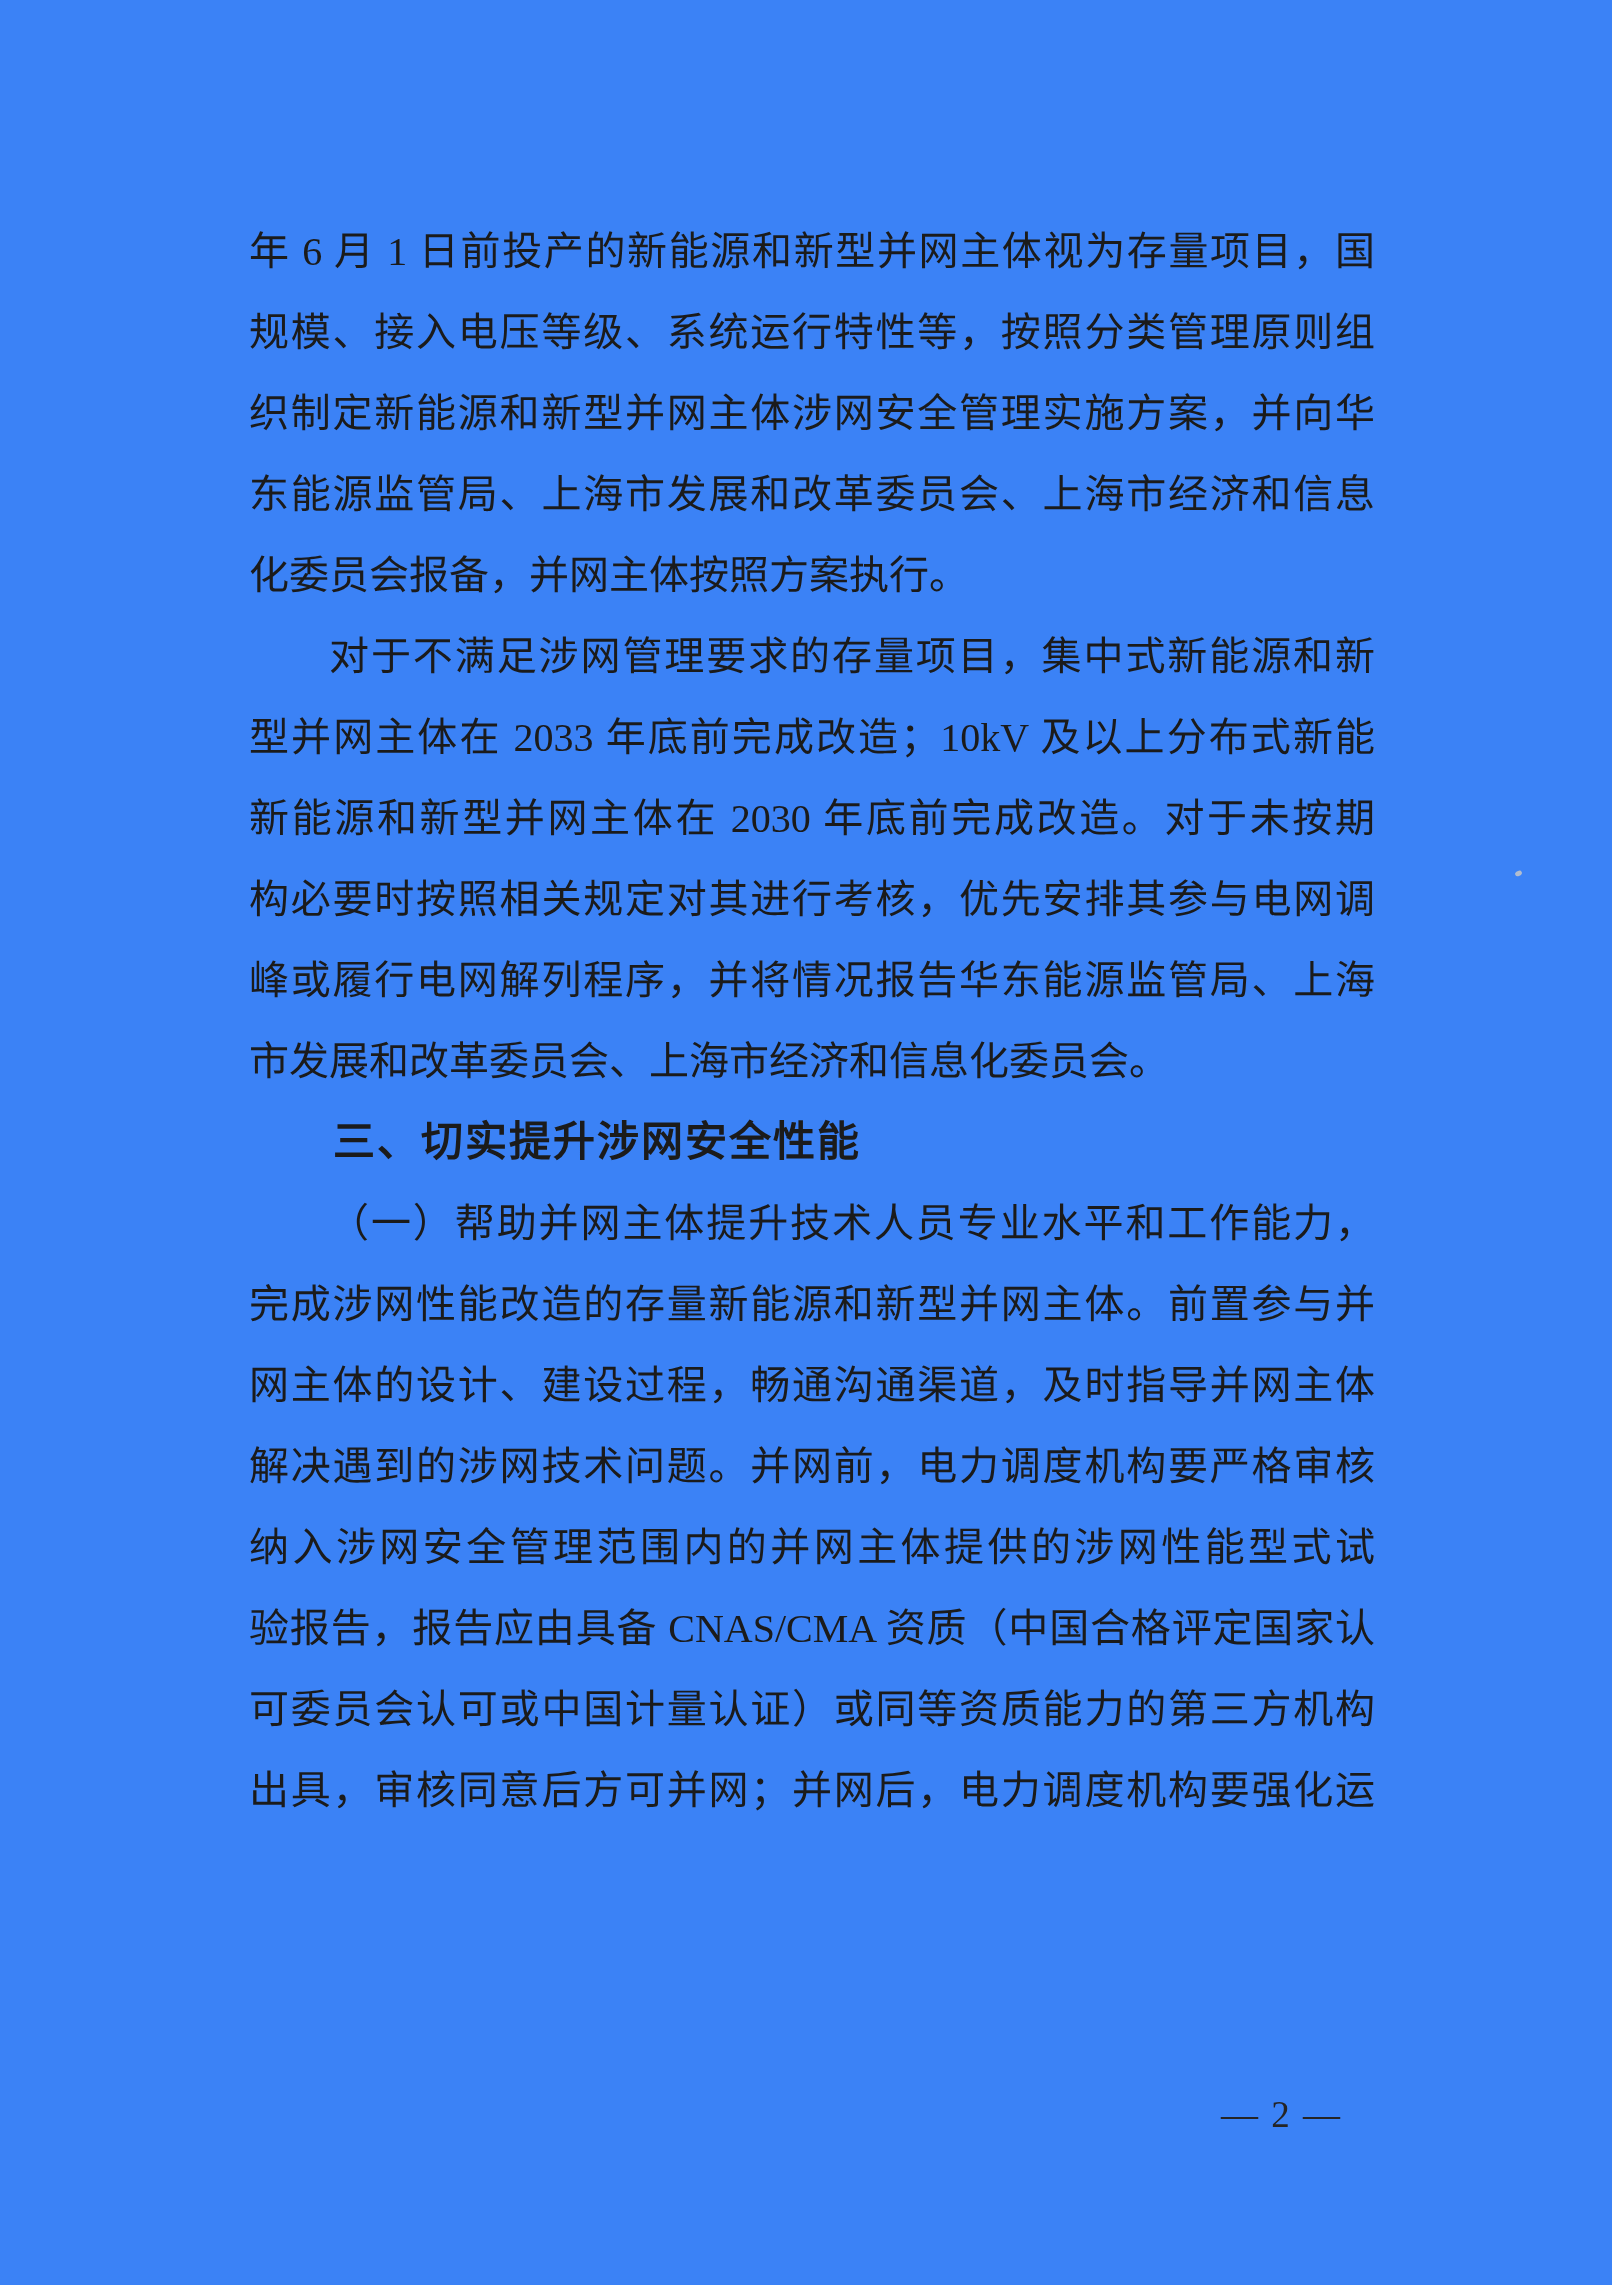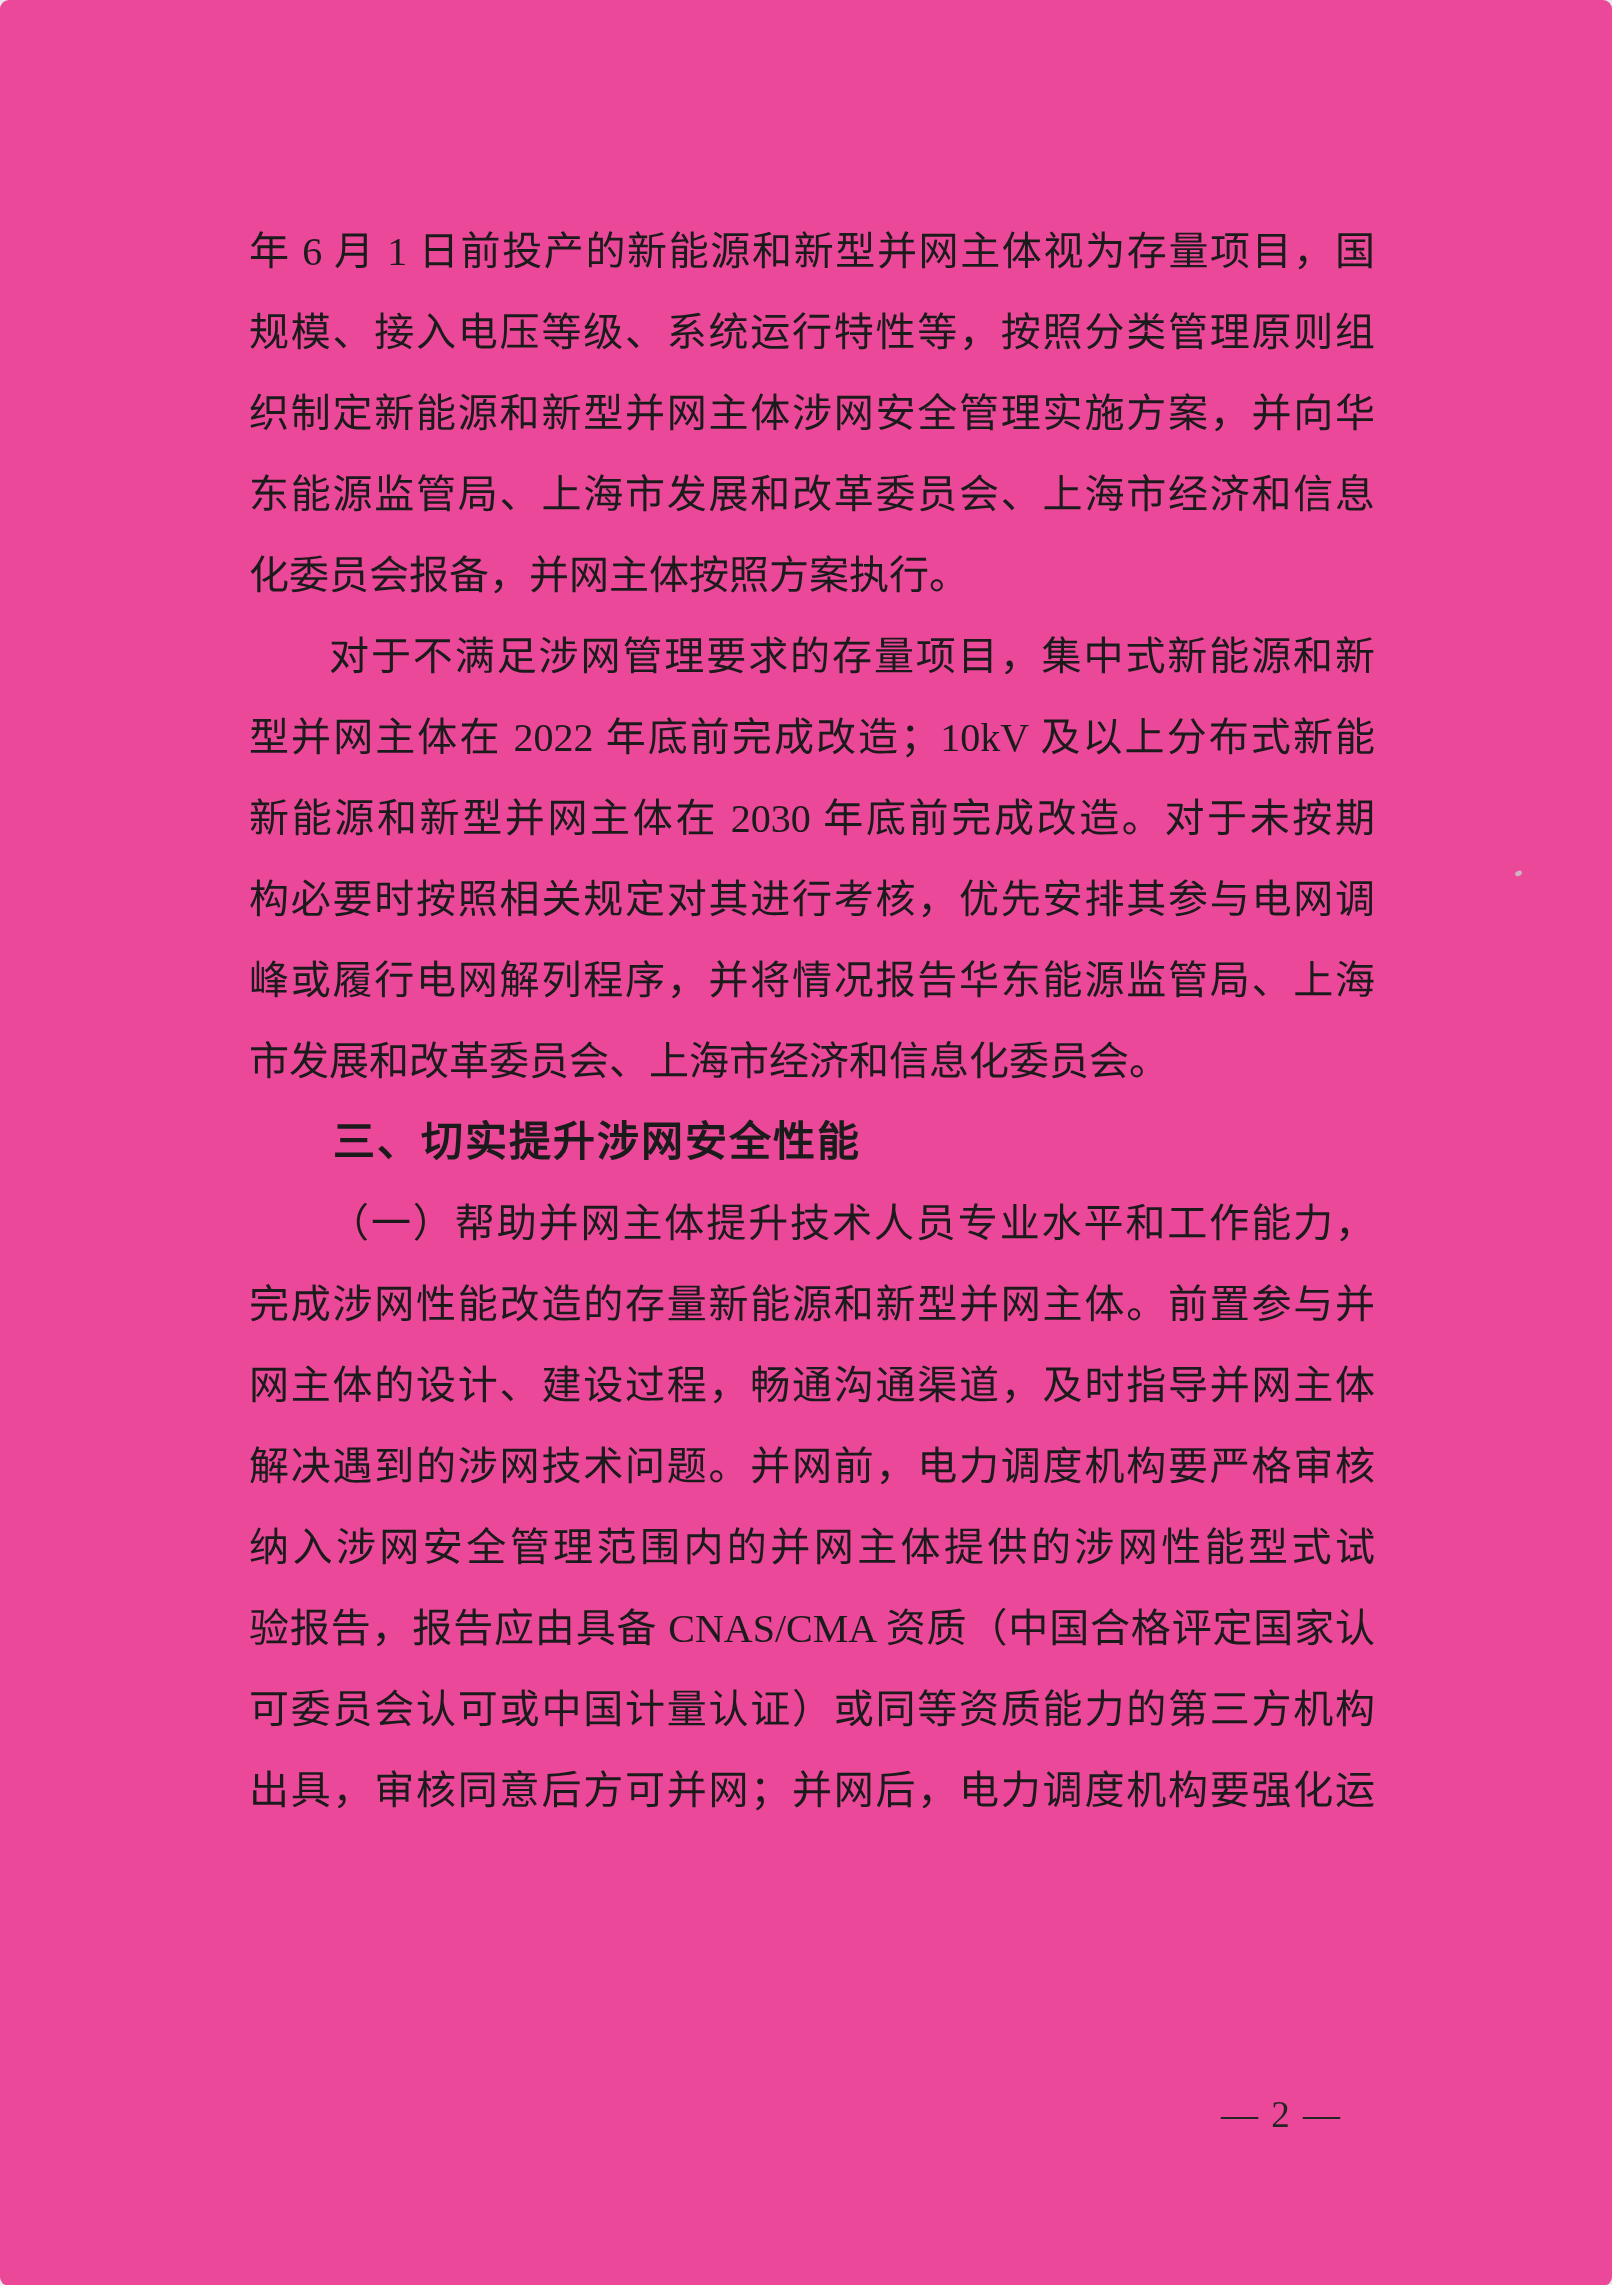--- a/index.html
+++ b/index.html
@@ -5,24 +5,23 @@
   html, body {
     margin: 0;
     padding: 0;
     background: #e8e8e8;
   }
   .page {
     position: relative;
     width: 1612px;
     height: 2286px;
     margin: 0 auto;
-    background: #ec4899;
+    background: #3b82f6;
     overflow: hidden;
     font-family: "Liberation Serif", "DejaVu Serif", serif;
-    border-radius: 9px;
   }
   .text-block {
     position: absolute;
     left: 249px;
     top: 211px;
     width: 1126px;
     color: #1b1b1b;
     font-size: 40px;
   }
   .line {
@@ -74,21 +73,21 @@
 
 <div class="page">
 
   <div class="text-block">
     <div class="line">年 6 月 1 日前投产的新能源和新型并网主体视为存量项目，国</div>
     <div class="line">规模、接入电压等级、系统运行特性等，按照分类管理原则组</div>
     <div class="line">织制定新能源和新型并网主体涉网安全管理实施方案，并向华</div>
     <div class="line">东能源监管局、上海市发展和改革委员会、上海市经济和信息</div>
     <div class="line para-end">化委员会报备，并网主体按照方案执行。</div>
     <div class="line indent">对于不满足涉网管理要求的存量项目，集中式新能源和新</div>
-    <div class="line">型并网主体在 2022 年底前完成改造；10kV 及以上分布式新能</div>
+    <div class="line">型并网主体在 2033 年底前完成改造；10kV 及以上分布式新能</div>
     <div class="line">新能源和新型并网主体在 2030 年底前完成改造。对于未按期</div>
     <div class="line">构必要时按照相关规定对其进行考核，优先安排其参与电网调</div>
     <div class="line">峰或履行电网解列程序，并将情况报告华东能源监管局、上海</div>
     <div class="line para-end">市发展和改革委员会、上海市经济和信息化委员会。</div>
     <div class="line heading indent">三、切实提升涉网安全性能</div>
     <div class="line indent">（一）帮助并网主体提升技术人员专业水平和工作能力，</div>
     <div class="line">完成涉网性能改造的存量新能源和新型并网主体。前置参与并</div>
     <div class="line">网主体的设计、建设过程，畅通沟通渠道，及时指导并网主体</div>
     <div class="line">解决遇到的涉网技术问题。并网前，电力调度机构要严格审核</div>
     <div class="line">纳入涉网安全管理范围内的并网主体提供的涉网性能型式试</div>

